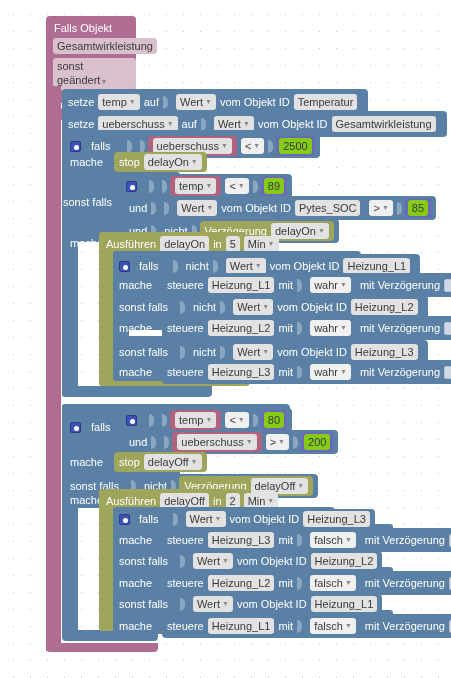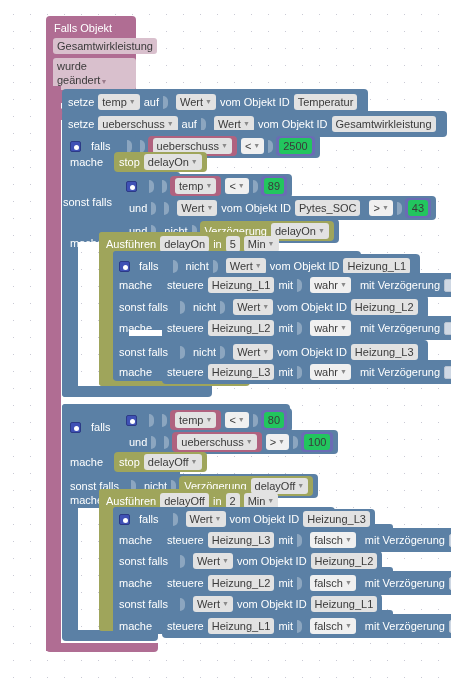--- a/index.html
+++ b/index.html
@@ -77,21 +77,21 @@
     border-radius:4px;
     padding:2px 5px;
     display:inline-flex; align-items:center; gap:4px;
     white-space:nowrap;
     color:#ffffff;
     font-size:11px;
   }
   .val.blue  { background:#5b80a5; }
   .val.pink  { background:#b0627f; }
   .val.num   { background:#6b6bb5; padding:2px 3px; }
-  .val.num .field { background:#22c55e; min-width:18px; justify-content:center; }
+  .val.num .field { background:#84cc16; min-width:18px; justify-content:center; }
   .val.olive { background:#9fa55b; }
   .val.logic { background:#5b80a5; }
   .val.cmp   { background:#5b80a5; }
 
   
   .tab {
     width:5px; height:13px; flex:none;
     background:#ffffff; opacity:.30;
     border-radius:0 6px 6px 0;
     margin-right:-1px;
@@ -120,21 +120,21 @@
 
   
   .cbar { position:absolute; border-radius:3px; }
 </style>
 </head>
 <body>
 
 <div class="hat">
   <div class="hat-title">Falls Objekt</div>
   <div><span class="field on-pink">Gesamtwirkleistung</span></div>
-  <div><span class="field on-pink"><span>wurde geändert</span><span class="caret pink">▼</span></span></div>
+  <div><span class="field on-pink"><span>sonst geändert</span><span class="caret pink">▼</span></span></div>
   <div class="row" style="gap:5px">
     <span class="lbl">Auslösung durch</span>
     <span class="field on-pink"><span>nicht</span><span class="caret pink">▼</span></span>
   </div>
 </div>
 
 <div class="spine"></div>
 <div class="spine-foot"></div>
 
 <div class="stmt b-blue" style="left:62px; top:89px;">
@@ -251,21 +251,21 @@
         </span>
       <span class="lbl">vom Objekt ID</span>
       <span class="field">Pytes_SOC</span>
     </span>
     <span class="field light">
         <span>&gt;</span>
         <span class="caret">▼</span>
       </span>
     <span class="tab"></span>
     <span class="val num">
-      <span class="field">43</span>
+      <span class="field">85</span>
     </span>
   </span>
 </div>
 
 <div class="stmt" style="left:125px; top:217px; padding:2px 4px; background:transparent;">
   <span class="lbl">und</span>
   <span class="tab"></span>
   <span class="val logic">
     <span class="lbl">nicht</span>
     <span class="tab"></span>
@@ -455,21 +455,21 @@
           <span>ueberschuss</span>
           <span class="caret">▼</span>
         </span>
     </span>
     <span class="field light">
         <span>&gt;</span>
         <span class="caret">▼</span>
       </span>
     <span class="tab"></span>
     <span class="val num">
-      <span class="field">100</span>
+      <span class="field">200</span>
     </span>
   </span>
 </div>
 
 <div class="stmt" style="left:66px; top:450px; padding:2px 4px; background:transparent;">
   <span class="lbl">mache</span>
   <span class="val olive" style="margin-left:7px">
     <span class="lbl">stop</span>
     <span class="field">
         <span>delayOff</span>

